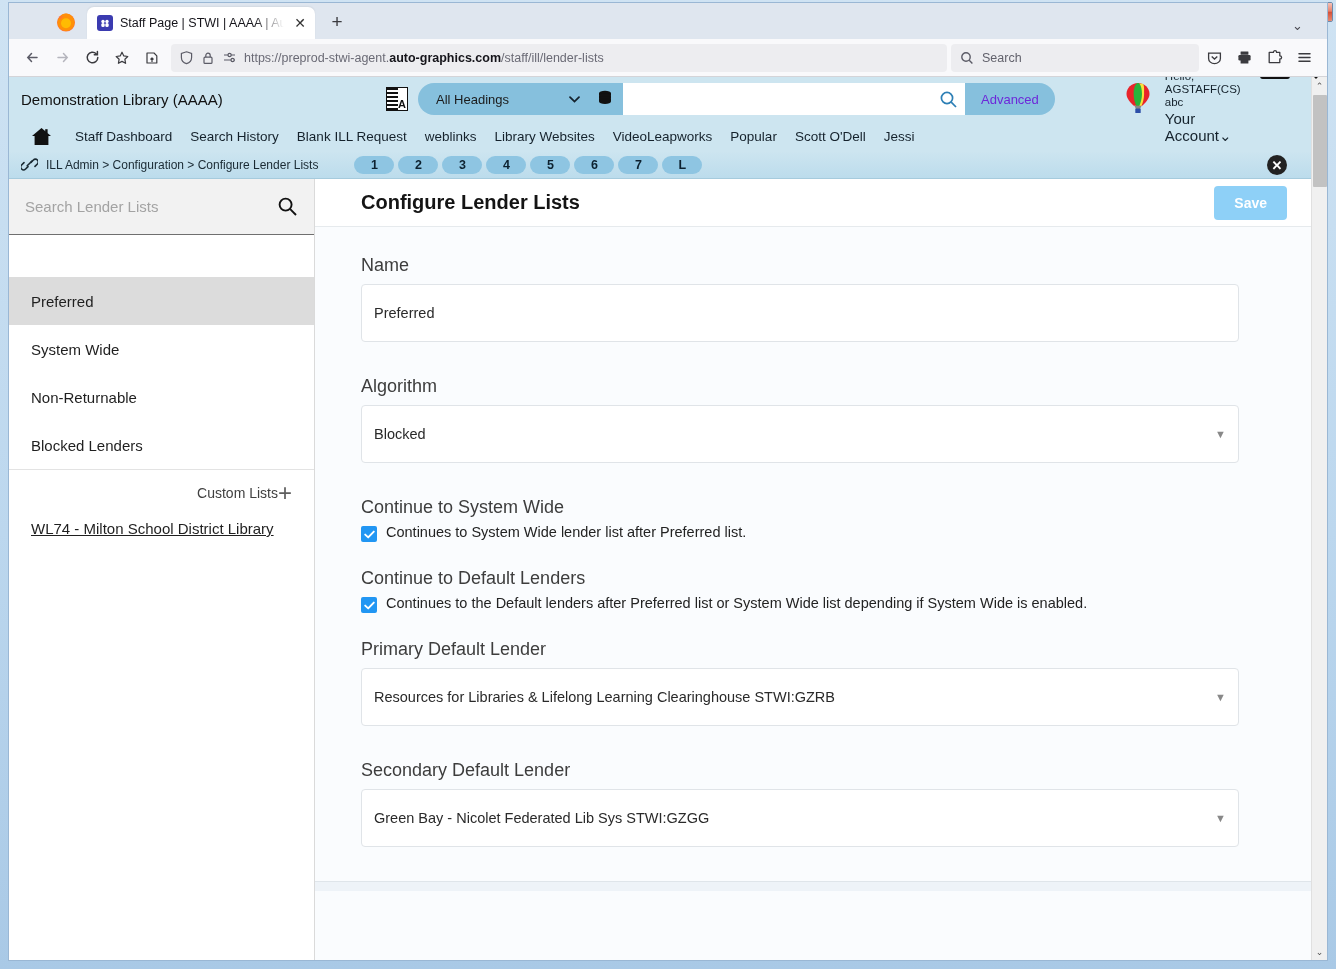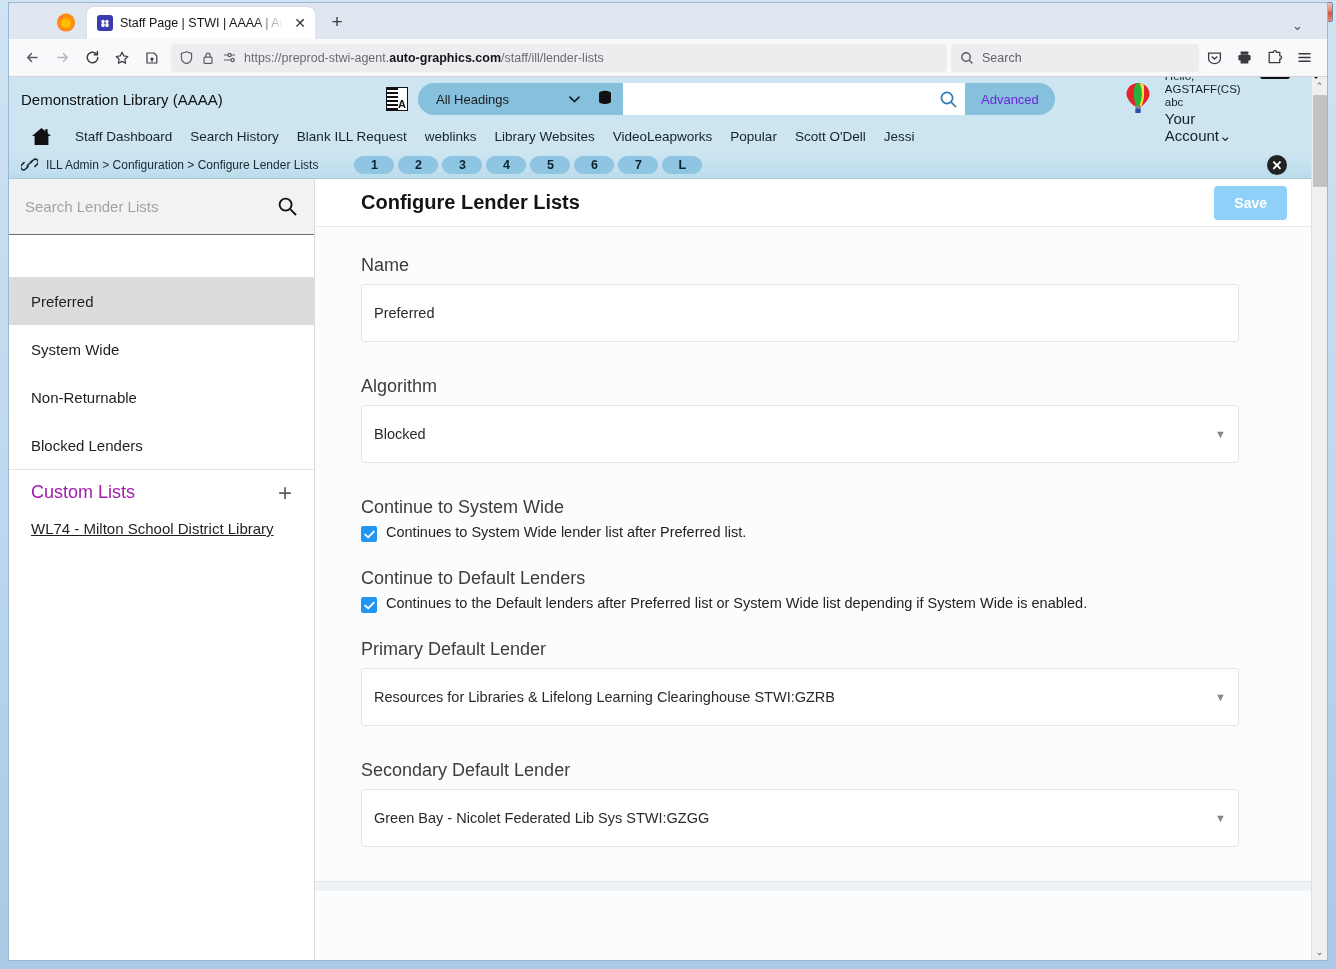--- a/index.html
+++ b/index.html
@@ -172,21 +172,21 @@
     color:#3c3c3c; font-family:"Liberation Sans",sans-serif;
   }
   #side-search input::placeholder { color:#a3a3a3; }
   #side-spacer { height: 42px; }
   .side-item { height: 48px; display:flex; align-items:center; padding: 0 22px;
     font-size: 15px; color:#1f1f1f; }
   .side-item.active { background:#dcdcdc; }
   #custom-head {
     border-top:1px solid #e3e3e3; height: 46px; display:flex; align-items:center;
     padding: 0 22px; }
-  #custom-head .t { font-size: 18px; color:#a21caf; flex:1; }
+  #custom-head .t { font-size: 14px; color:#404040; flex:1;text-align:right; }
   #custom-add { font-size: 24px; color:#5e5e5e; font-weight:300; line-height:1; }
   #custom-list-item { padding: 2px 22px 0 22px; font-size: 15px; color:#1f1f1f; line-height: 1.6; text-decoration: underline; }
 
   #main { flex:1; background:#fafcfe; display:flex; flex-direction:column; min-width:0; }
   #main-head { height: 48px; display:flex; align-items:center; padding: 0 24px 0 46px;
     border-bottom:1px solid #e6eaed; background:#fff;gap:48px; }
   #main-title { font-size: 20px; font-weight:bold; color:#141414; flex:1; }
   #save-btn { background:#8ed0f7; color:#fff; font-size:14px; font-weight:bold;
     border:none; border-radius: 4px; padding: 9px 20px; font-family:"Liberation Sans",sans-serif; }
 

